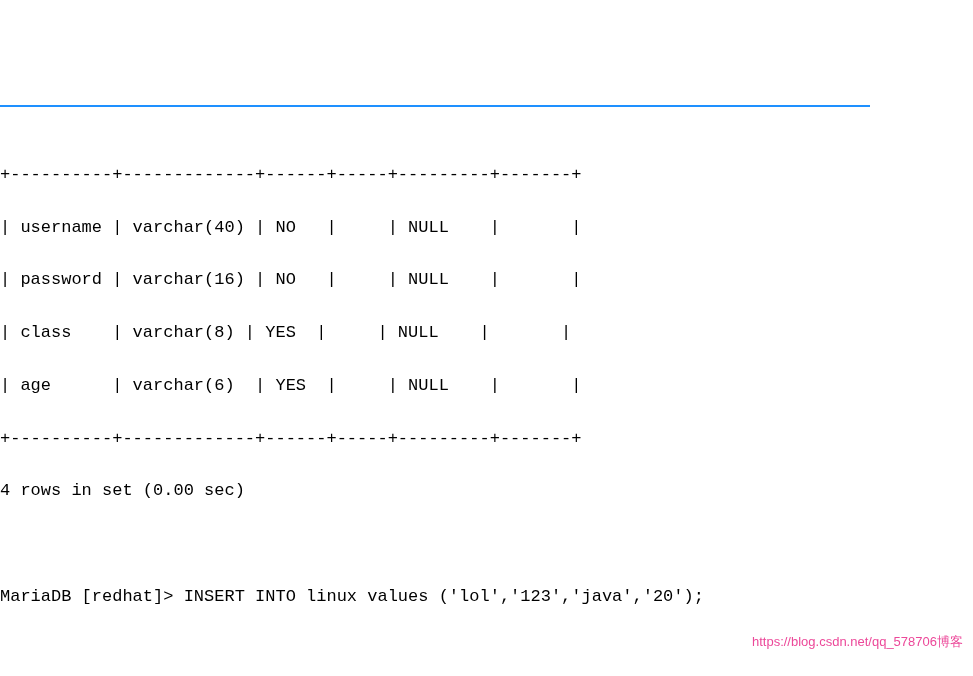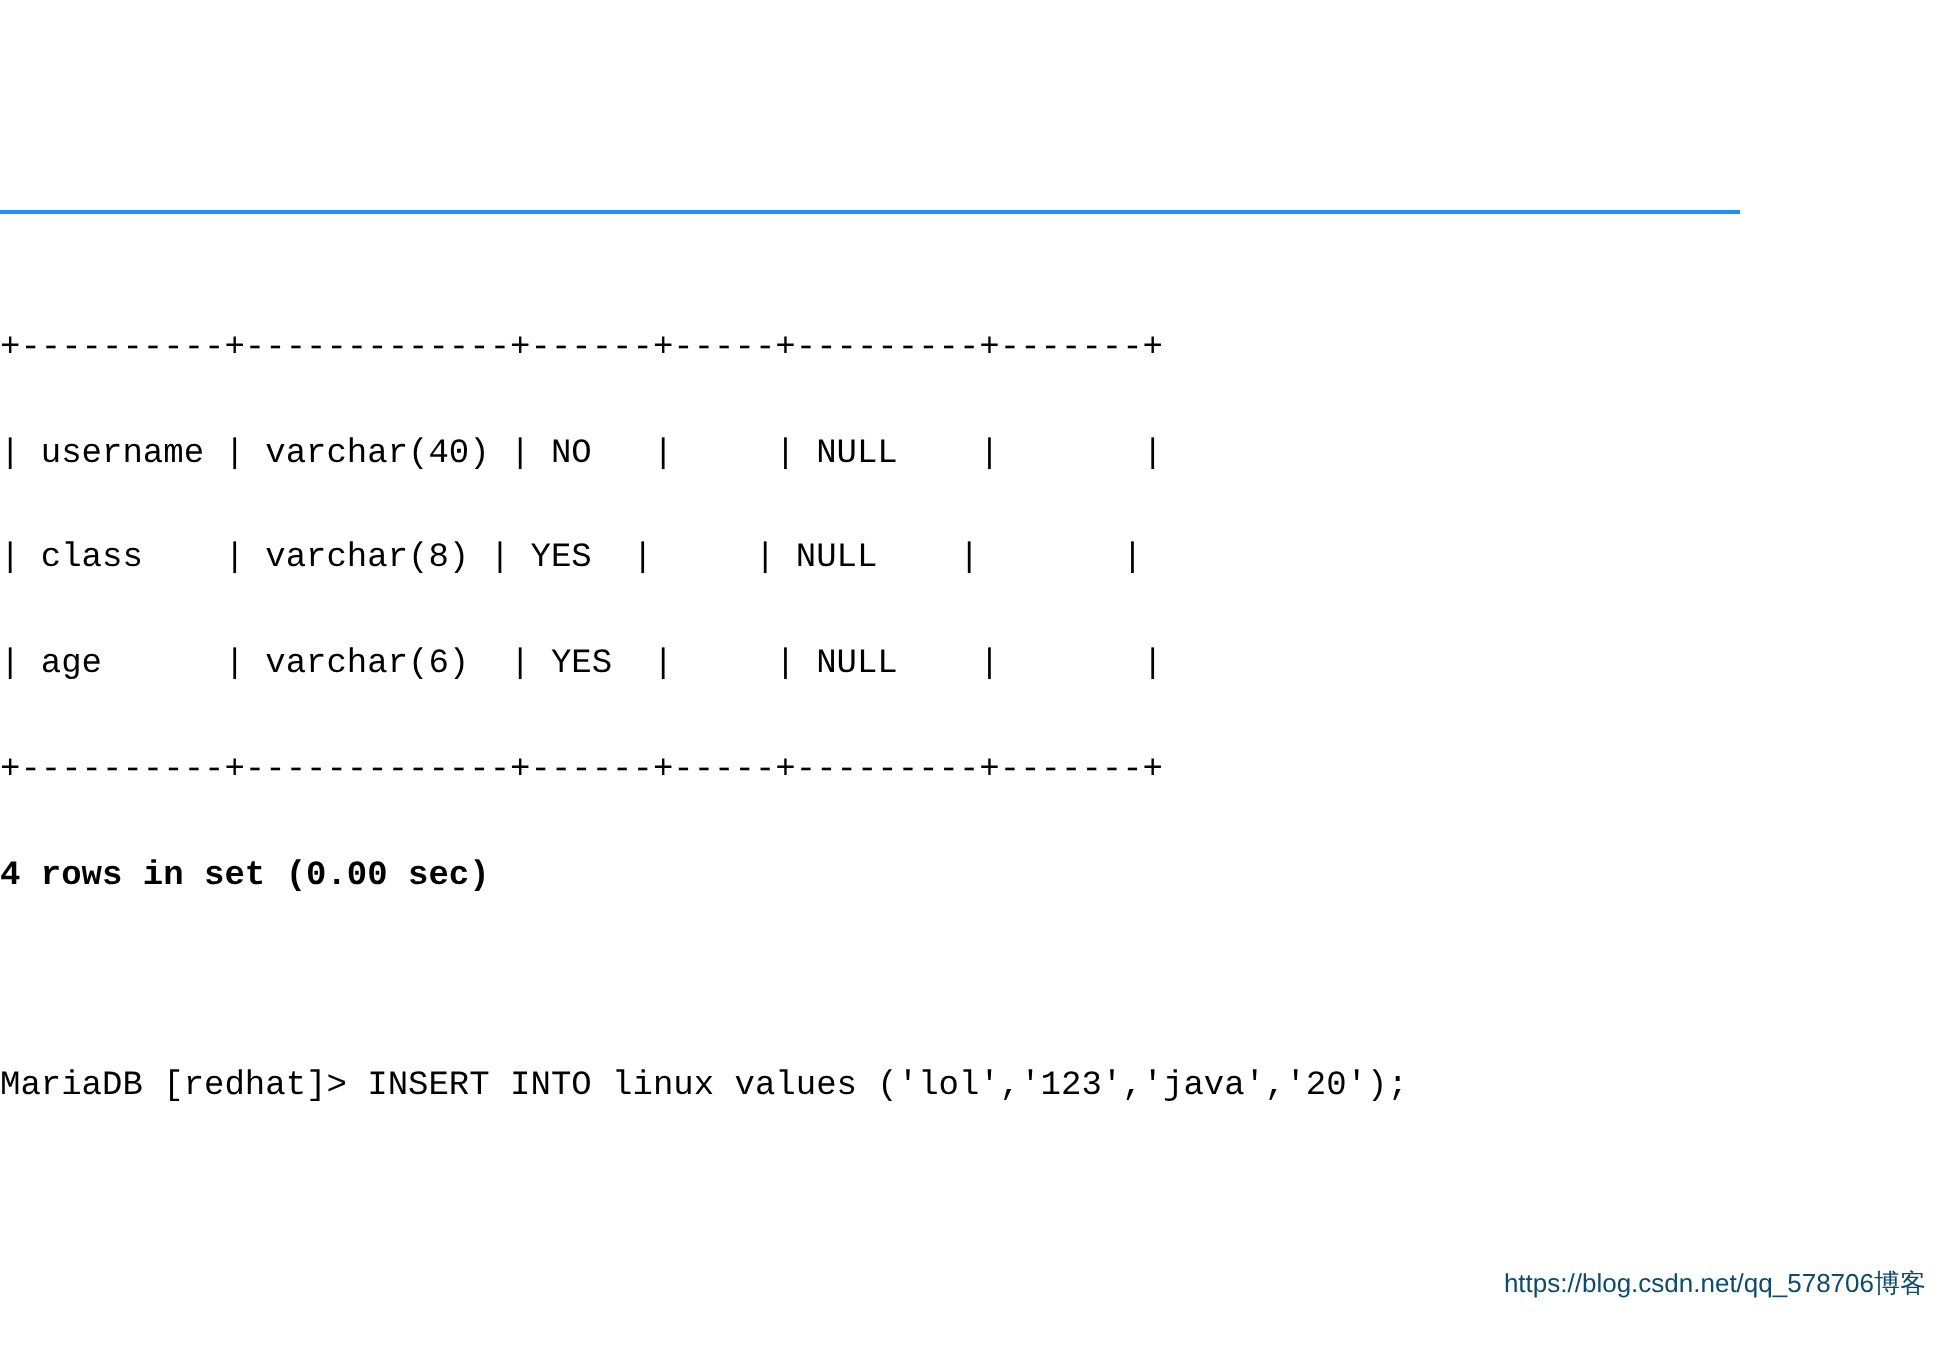--- a/index.html
+++ b/index.html
@@ -24,41 +24,42 @@
       border-top: 2px solid #1e90ff;
       width: 870px;
     }
     .terminal {
       padding: 2px 0 0 0;
     }
     .line {
       display: block;
     }
     .bold {
-      font-weight: bold;
+      font-weight: normal;
     }
     .watermark {
       position: absolute;
       bottom: 24px;
       right: 10px;
-      color: #0c4a6e;
+      color: #ec4899;
       font-size: 13px;
       font-family: Arial, sans-serif;
       white-space: nowrap;
     }
   </style>
 </head>
 <body>
 
 
 
 <div class="top-border"></div>
 <div class="terminal">
 <span class="line">+----------+-------------+------+-----+---------+-------+</span>
 <span class="line">| username | varchar(40) | NO   |     | NULL    |       |</span>
+<span class="line">| password | varchar(16) | NO   |     | NULL    |       |</span>
 <span class="line">| class    | varchar(8) | YES  |     | NULL    |       |</span>
 <span class="line">| age      | varchar(6)  | YES  |     | NULL    |       |</span>
 <span class="line">+----------+-------------+------+-----+---------+-------+</span>
 <span class="line bold">4 rows in set (0.00 sec)</span>
 <span class="line"> </span>
 <span class="line">MariaDB [redhat]&gt; INSERT INTO linux values ('lol','123','java','20');</span>
 
 
 
 

